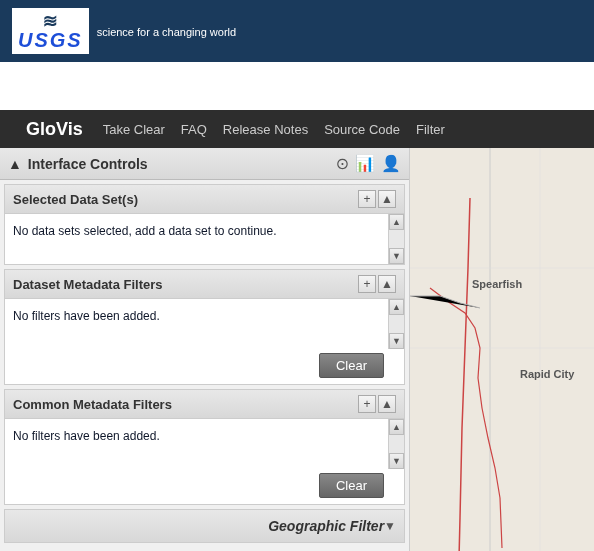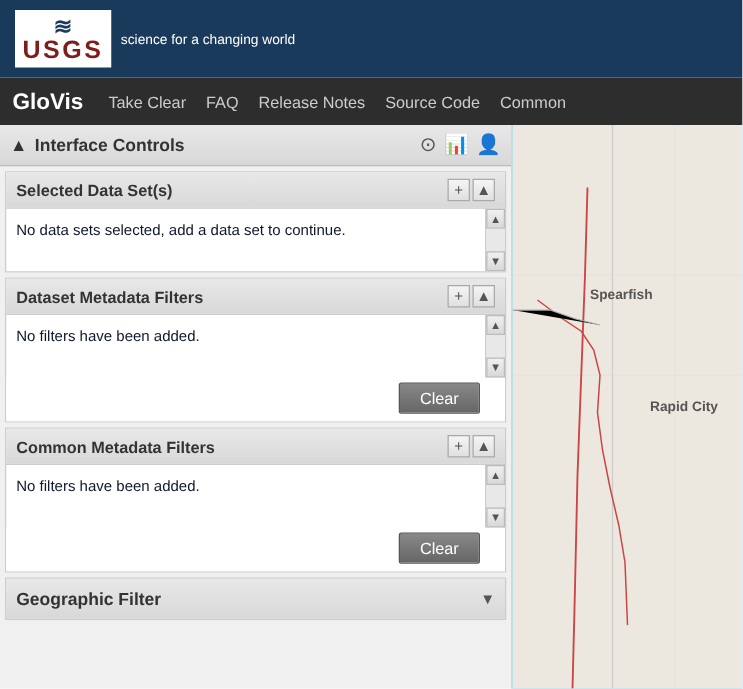--- a/index.html
+++ b/index.html
@@ -25,39 +25,41 @@
       flex-direction: column;
       align-items: center;
     }
     .usgs-logo-waves {
       color: #1a3a5c;
       font-size: 18px;
       font-weight: bold;
       line-height: 1;
     }
     .usgs-logo-text {
-      color: #7f1d1d;
+      color: #1d4ed8;
       font-size: 20px;
       font-weight: bold;
       letter-spacing: 2px;
       line-height: 1;
+      font-style: italic;
     }
     .usgs-tagline {
       color: white;
       font-size: 11px;
       margin-top: 2px;
     }
 
     
     .nav-bar {
       background-color: #2d2d2d;
       display: flex;
       align-items: center;
-      padding: 0 10px;
+      padding: 0 26px;
       height: 38px;
+      margin-top: 48px;
     }
     .nav-title {
       color: white;
       font-size: 18px;
       font-weight: bold;
       margin-right: 20px;
     }
     .nav-link {
       color: #cccccc;
       font-size: 13px;
@@ -205,22 +207,23 @@
     .geo-filter-section {
       border: 1px solid #ccc;
       margin: 4px 4px;
       background: white;
     }
     .geo-filter-header {
       background: linear-gradient(to bottom, #e8e8e8, #d8d8d8);
       padding: 8px 8px;
       display: flex;
       align-items: center;
-      justify-content: space-between;
-      cursor: pointer;
+      justify-content: flex-end;
+      cursor: pointer;
+      font-style: italic;
     }
     .geo-filter-title {
       font-weight: bold;
       font-size: 14px;
       color: #333;
     }
     .dropdown-arrow {
       color: #555;
       font-size: 12px;
     }
@@ -265,21 +268,21 @@
     <div class="usgs-tagline">science for a changing world</div>
   </div>
 </div>
 
 <div class="nav-bar">
   <span class="nav-title">GloVis</span>
   <a class="nav-link">Take Clear</a>
   <a class="nav-link">FAQ</a>
   <a class="nav-link">Release Notes</a>
   <a class="nav-link">Source Code</a>
-  <a class="nav-link">Common</a>
+  <a class="nav-link">Filter</a>
 </div>
 
 <div class="main-content">
 
   <div class="left-panel">
 
     <div class="interface-controls-header">
       <div class="interface-controls-title">
         <span>▲</span>
         <span>Interface Controls</span>

